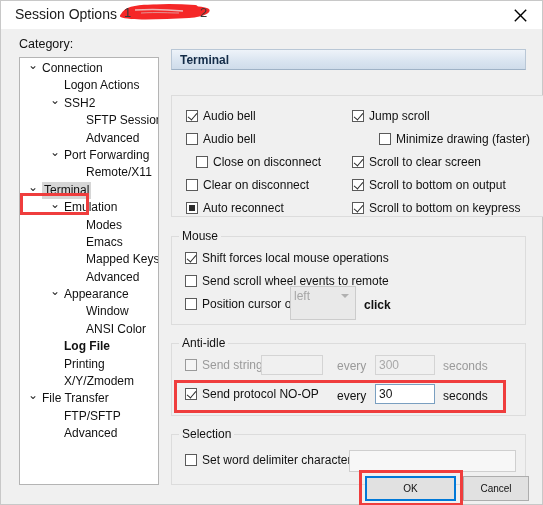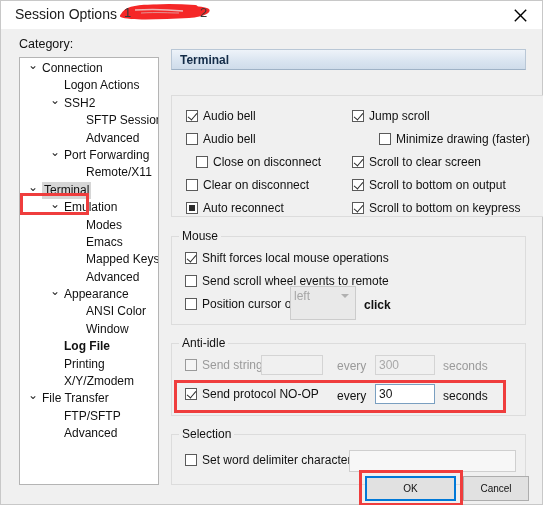--- a/index.html
+++ b/index.html
@@ -375,24 +375,24 @@
             <span class="tlabel" style="left: 66px;">Mapped Keys</span>
           </div>
           <div class="tree-row">
             <span class="tlabel" style="left: 66px;">Advanced</span>
           </div>
           <div class="tree-row">
             <span class="chev" style="left: 30px; top: -3px; font-size: 12px;">⌄</span>
             <span class="tlabel" style="left: 44px;">Appearance</span>
           </div>
           <div class="tree-row">
+            <span class="tlabel" style="left: 66px;">Window</span>
+          </div>
+          <div class="tree-row">
             <span class="tlabel" style="left: 66px;">ANSI Color</span>
-          </div>
-          <div class="tree-row">
-            <span class="tlabel" style="left: 66px;">Window</span>
           </div>
           <div class="tree-row">
             <span class="tlabel" style="left: 44px; font-weight: bold;">Log File</span>
           </div>
           <div class="tree-row">
             <span class="tlabel" style="left: 44px;">Printing</span>
           </div>
           <div class="tree-row">
             <span class="tlabel" style="left: 44px;">X/Y/Zmodem</span>
           </div>

